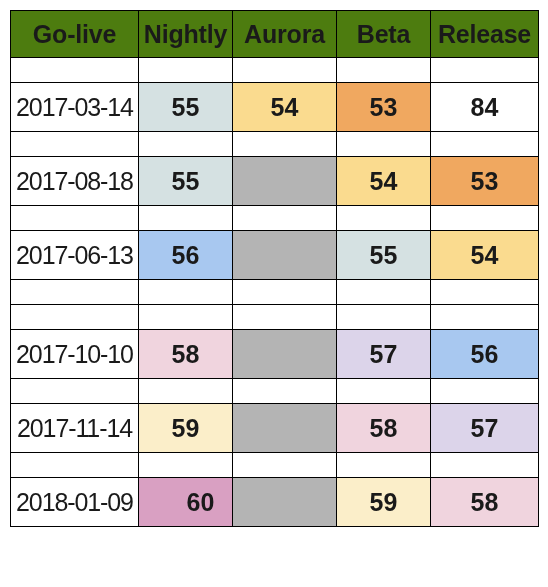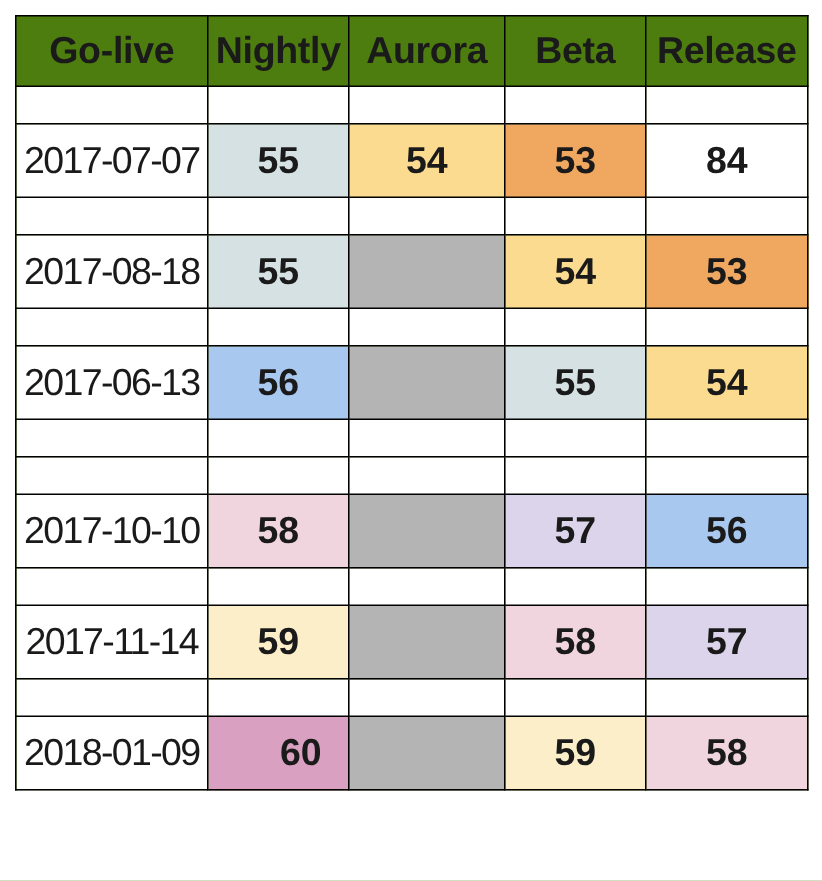--- a/index.html
+++ b/index.html
@@ -88,21 +88,21 @@
     </thead>
     <tbody id="matrix-body">
         <tr class="spacer-row">
           <td></td>
           <td></td>
           <td></td>
           <td></td>
           <td></td>
         </tr>
         <tr class="data-row">
-          <td class="date-cell">2017-07-07</td>
+          <td class="date-cell">2017-03-14</td>
           <td class="num-cell" style="background-color: rgb(213, 225, 226);">55</td>
           <td class="num-cell" style="background-color: rgb(250, 219, 143);">54</td>
           <td class="num-cell" style="background-color: rgb(240, 168, 96);">53</td>
           <td class="num-cell" style="background-color: rgb(255, 255, 255);">84</td>
         </tr>
         <tr class="spacer-row">
           <td></td>
           <td></td>
           <td></td>
           <td></td>

